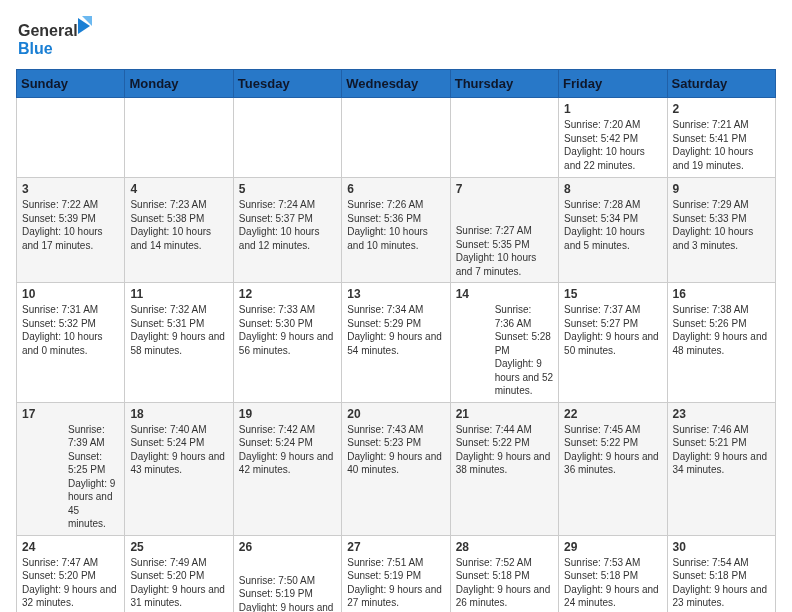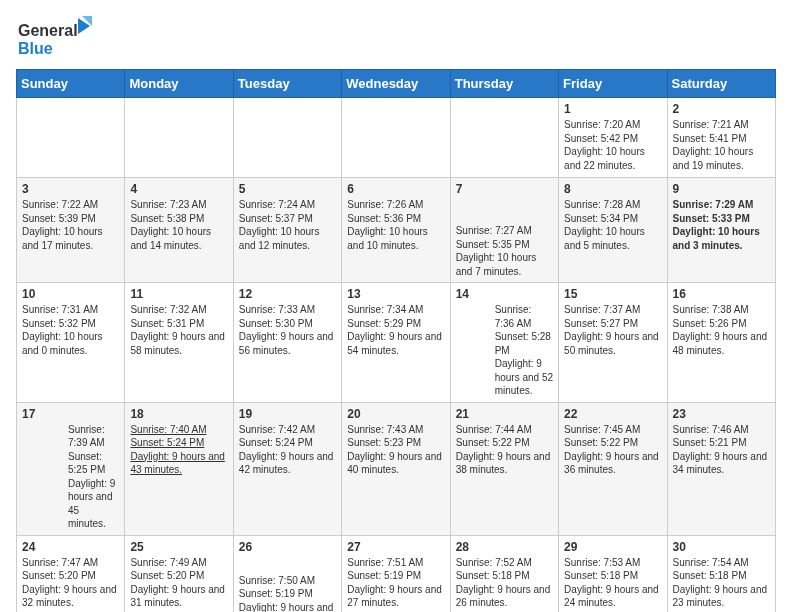--- a/index.html
+++ b/index.html
@@ -32,21 +32,21 @@
       font-size: 15px;
       color: #555;
     }
     .calendar-table {
       width: 100%;
       border-collapse: collapse;
       margin-top: 8px;
     }
     .calendar-table th {
       background-color: #2878c8;
-      color: #ffffff;
+      color: #0f172a;
       font-size: 13px;
       font-weight: bold;
       padding: 6px 4px;
       text-align: left;
       border: 1px solid #2060a8;
       margin-left: 25px;
     }
     .calendar-table td {
       vertical-align: top;
       border: 1px solid #ccc;
@@ -157,21 +157,21 @@
 Daylight: 10 hours and 7 minutes.</div>
         </td>
         <td>
           <span class="day-number">8</span>
           <div class="cell-info" style="white-space: pre-line;">Sunrise: 7:28 AM
 Sunset: 5:34 PM
 Daylight: 10 hours and 5 minutes.</div>
         </td>
         <td>
           <span class="day-number">9</span>
-          <div class="cell-info" style="white-space: pre-line; font-weight: bold;">Sunrise: 7:29 AM
+          <div class="cell-info" style="white-space: pre-line;">Sunrise: 7:29 AM
 Sunset: 5:33 PM
 Daylight: 10 hours and 3 minutes.</div>
         </td>
       </tr>
       <tr>
         <td>
           <span class="day-number">10</span>
           <div class="cell-info" style="white-space: pre-line;">Sunrise: 7:31 AM
 Sunset: 5:32 PM
 Daylight: 10 hours and 0 minutes.</div>
@@ -215,21 +215,21 @@
       </tr>
       <tr>
         <td>
           <span class="day-number">17</span>
           <div class="cell-info" style="white-space: pre-line; margin-left: 46px;">Sunrise: 7:39 AM
 Sunset: 5:25 PM
 Daylight: 9 hours and 45 minutes.</div>
         </td>
         <td>
           <span class="day-number">18</span>
-          <div class="cell-info" style="white-space: pre-line; text-decoration: underline;">Sunrise: 7:40 AM
+          <div class="cell-info" style="white-space: pre-line;">Sunrise: 7:40 AM
 Sunset: 5:24 PM
 Daylight: 9 hours and 43 minutes.</div>
         </td>
         <td>
           <span class="day-number">19</span>
           <div class="cell-info" style="white-space: pre-line;">Sunrise: 7:42 AM
 Sunset: 5:24 PM
 Daylight: 9 hours and 42 minutes.</div>
         </td>
         <td>

